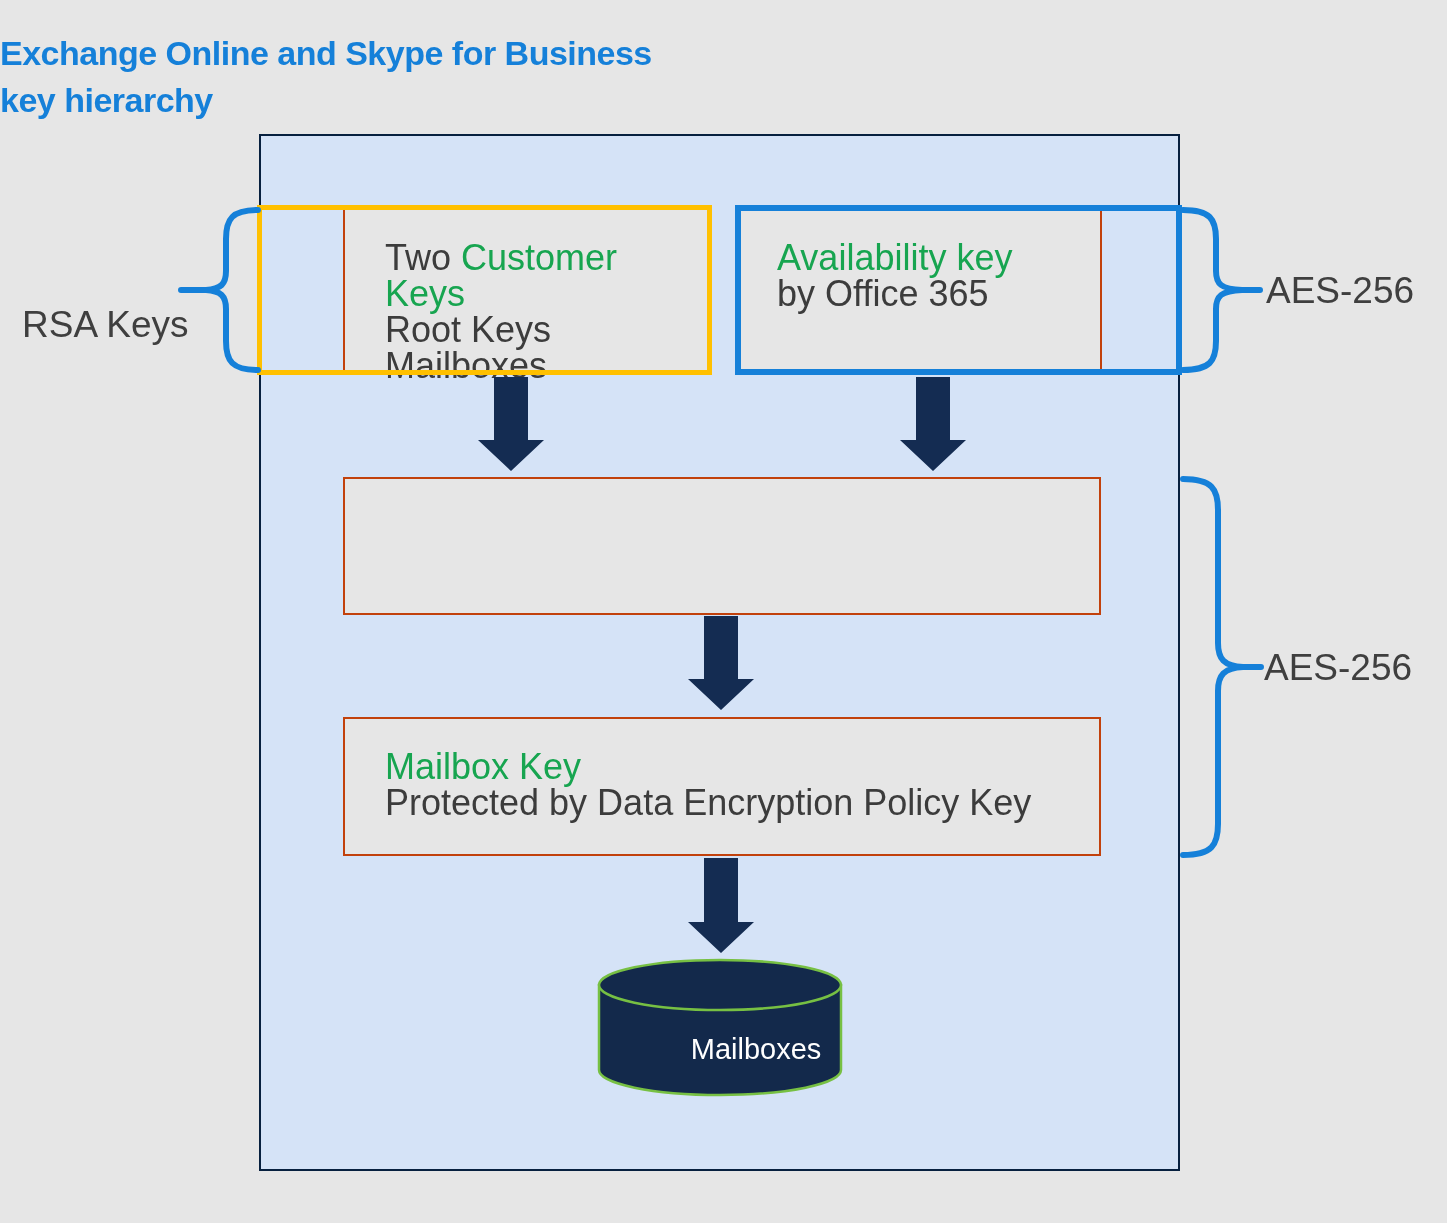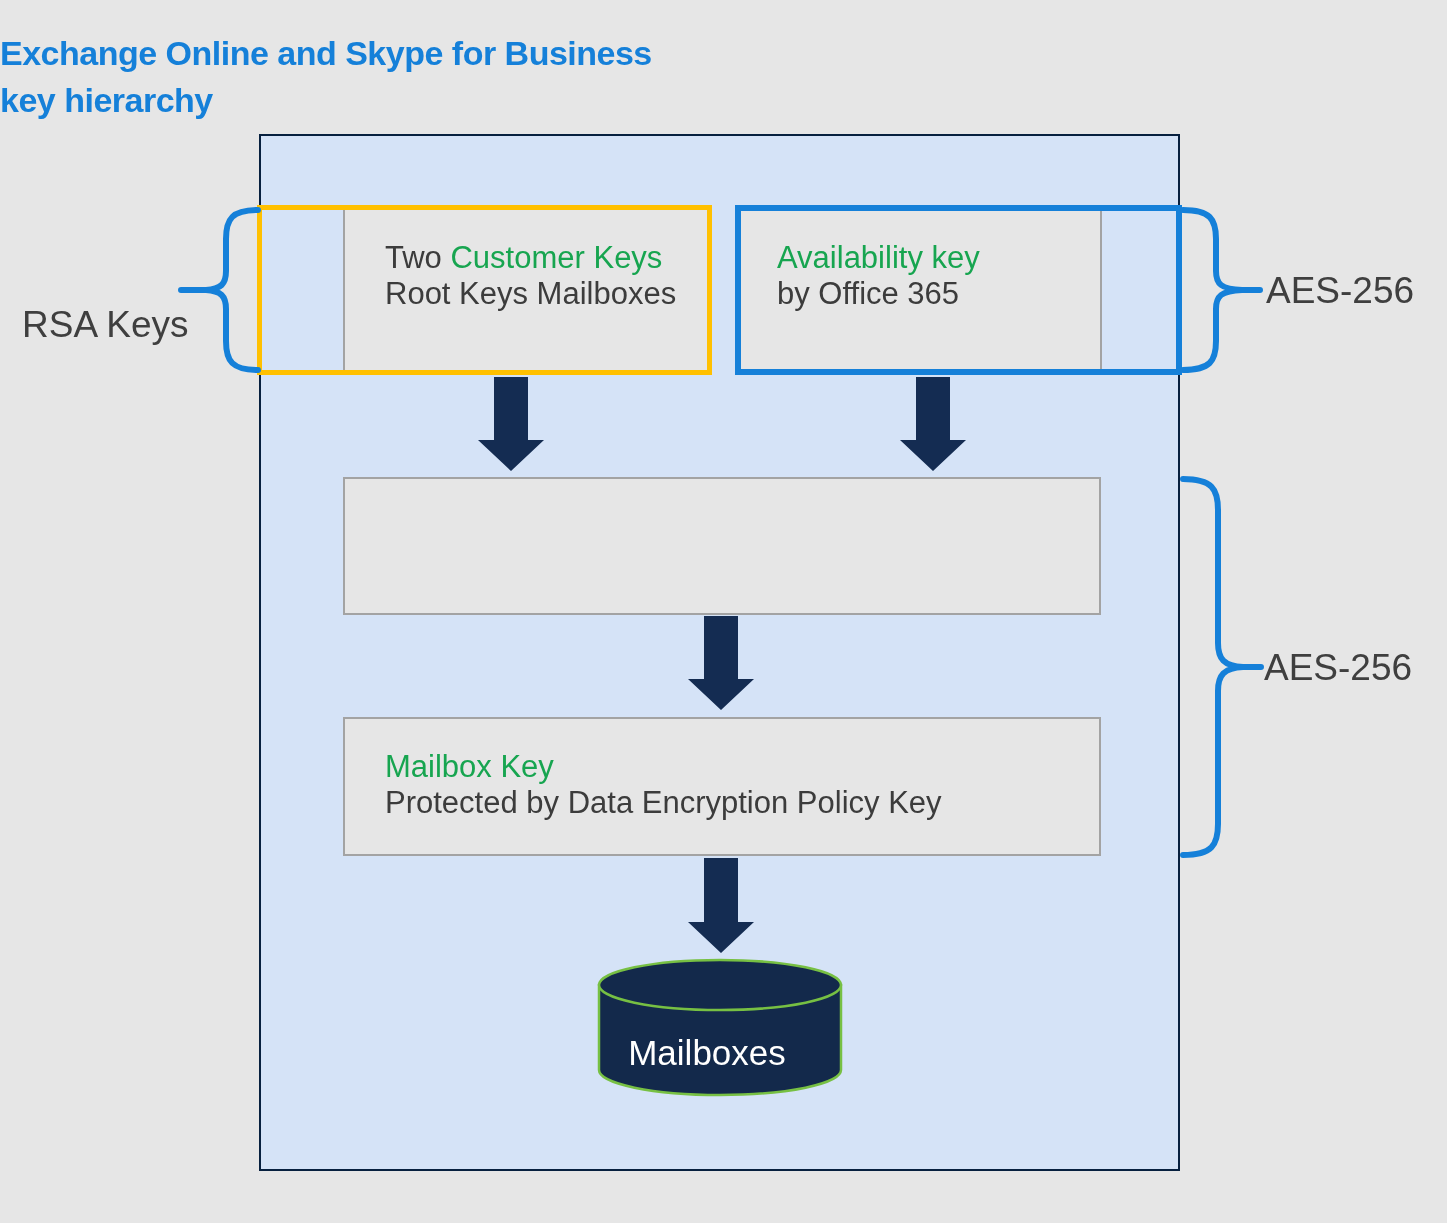--- a/index.html
+++ b/index.html
@@ -24,23 +24,23 @@
     position:absolute;left:259px;top:134px;width:921px;height:1037px;
     box-sizing:border-box;
     background:#d5e3f7;
     border:2px solid #07203f;
   }
 
   
   .gray-box{
     position:absolute;box-sizing:border-box;
     background:#e6e6e6;
-    border:2px solid #a3a3a3;
+    border:2px solid #c2410c;
     color:#3c3c3c;
-    font-size:31px;line-height:36px;
+    font-size:36px;line-height:36px;
   }
   .gray-box .pad{padding:30px 10px 0 40px;}
   .green{color:#17a550;}
   .box-customer-keys{left:343px;top:208px;width:367px;height:165px;}
   .box-availability{left:737px;top:208px;width:365px;height:165px;}
   .box-availability .pad{padding-left:38px;}
   .box-dep{left:343px;top:477px;width:758px;height:138px;}
   .box-dep .pad{padding-top:27px;}
   .box-mailboxkey{left:343px;top:717px;width:758px;height:139px;}
   .box-mailboxkey .pad{}
@@ -64,22 +64,22 @@
   .label-aes-top{left:1266px;top:270px;}
   .label-aes-bottom{left:1264px;top:647px;}
 
   
   .shapes{position:absolute;left:0;top:0;width:1447px;height:1223px;pointer-events:none;}
   .arrow{fill:#142c52;}
   .brace{fill:none;stroke:#1580d9;stroke-width:6;stroke-linecap:round;stroke-linejoin:round;}
   .cyl{fill:#13294b;stroke:#77c043;stroke-width:2.5;}
 
   .cylinder-label{
-    position:absolute;left:607px;top:1033px;width:200px;
-    text-align:center;color:#ffffff;font-size:35px;
+    position:absolute;left:656px;top:1033px;width:200px;
+    text-align:center;color:#ffffff;font-size:29px;
   }
 </style>
 </head>
 <body>
 
 <div class="canvas">
 
   <div class="title">
     <div>Exchange Online and Skype for Business</div>
     <div>key hierarchy</div>

